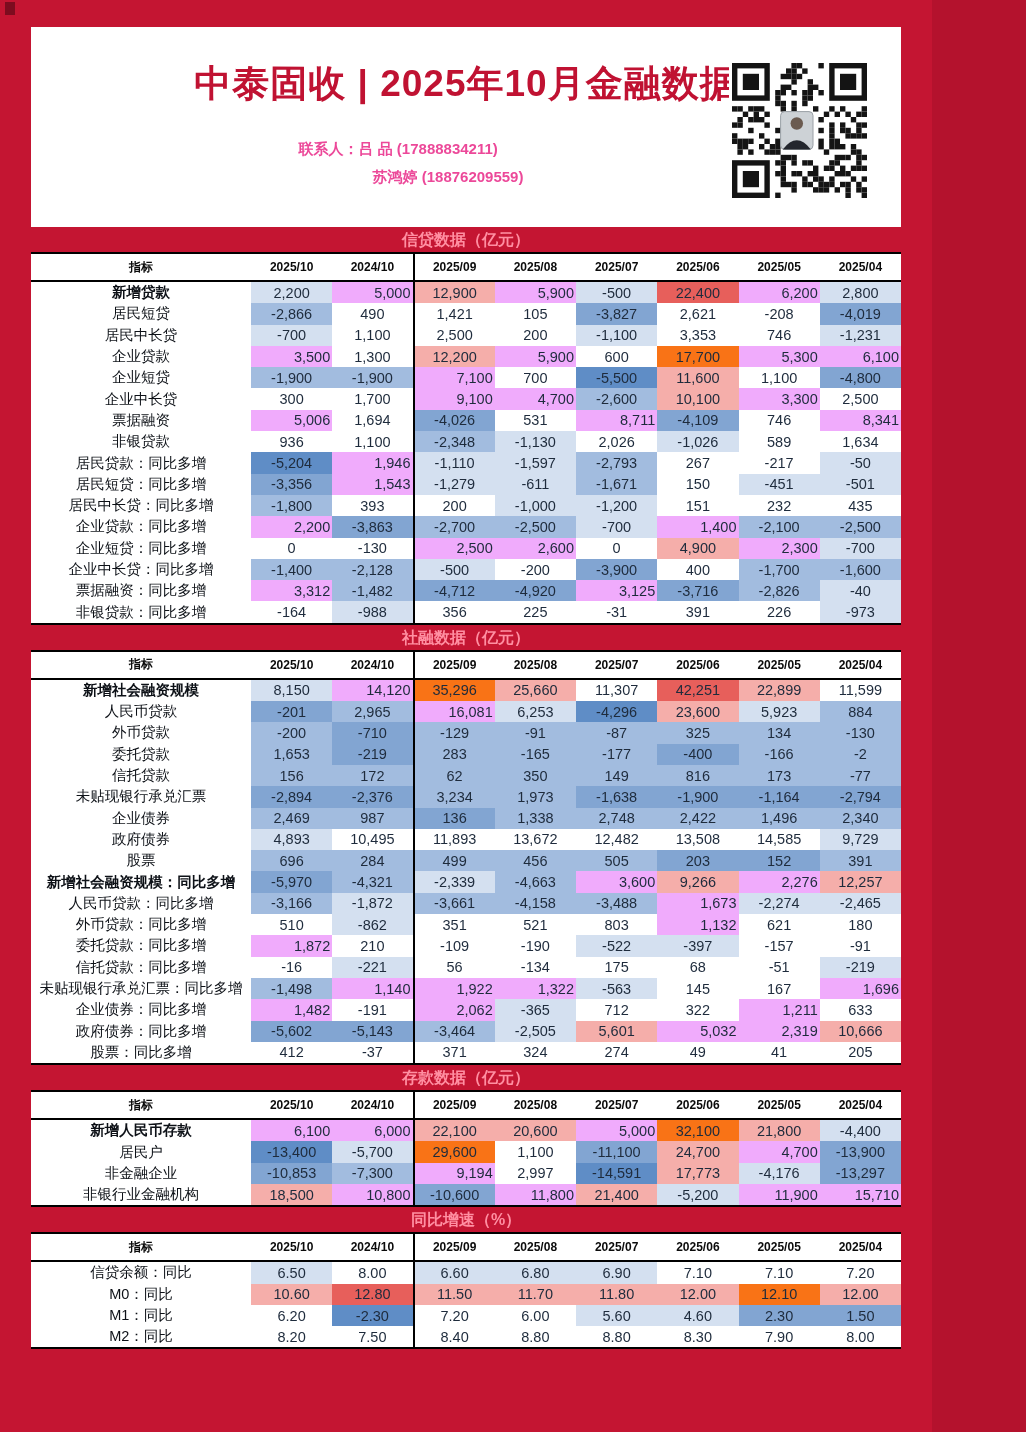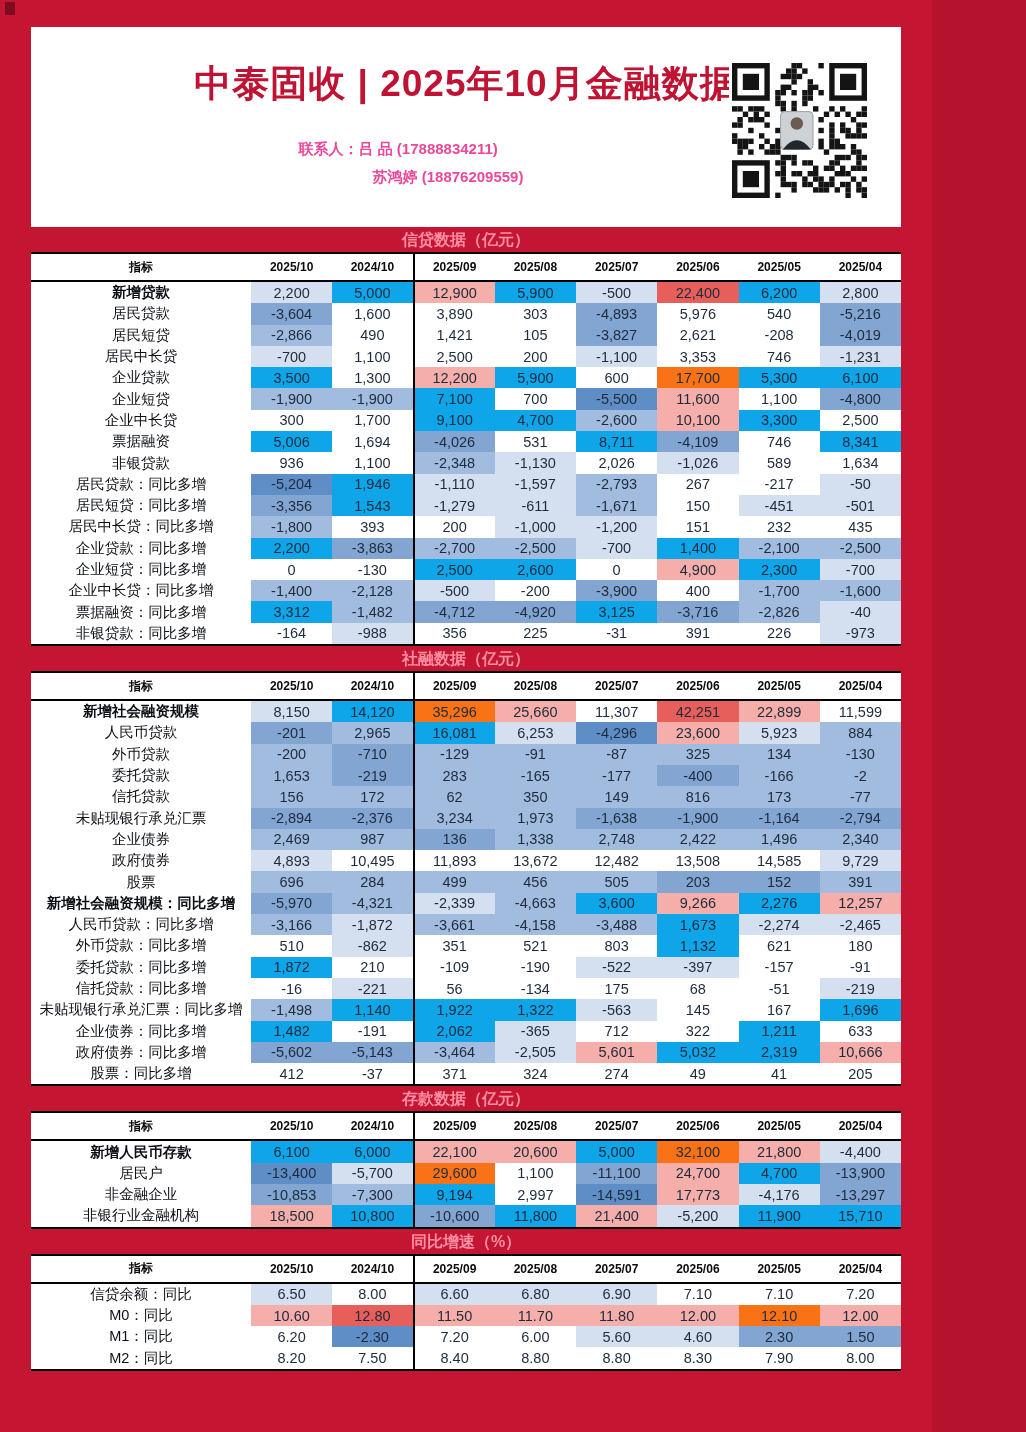--- a/index.html
+++ b/index.html
@@ -56,21 +56,21 @@
   }
   td.lbl{color:#0d1117;background:#fff;}
   tr.boldrow td.lbl{font-weight:bold;}
   .divcol{border-left:2px solid #000;}
   
   .s-b4{background:#5f8dc6;}
   .s-b3{background:#82a5d2;}
   .s-b2{background:#a2bcdf;}
   .s-b1{background:#d4e0f0;}
   .s-w{background:#ffffff;}
-  .s-r1{background:#0ea5e9;}
+  .s-r1{background:#f0abfc;text-align:right;}
   .s-r2{background:#f5aeaa;}
   .s-r3{background:#f97316;}
   .s-r4{background:#e75f5b;}
 </style>
 </head>
 <body>
 
 <div class="frame">
   <div class="corner-mark"></div>
 
@@ -294,31 +294,20 @@
             <td class="val s-b1">2,200</td>
             <td class="val s-r1">5,000</td>
             <td class="val s-r2 divcol">12,900</td>
             <td class="val s-r1">5,900</td>
             <td class="val s-b1">-500</td>
             <td class="val s-r4">22,400</td>
             <td class="val s-r1">6,200</td>
             <td class="val s-b1">2,800</td>
           </tr>
           <tr>
-            <td class="lbl">居民贷款</td>
-            <td class="val s-b3">-3,604</td>
-            <td class="val s-w">1,600</td>
-            <td class="val s-w divcol">3,890</td>
-            <td class="val s-w">303</td>
-            <td class="val s-b3">-4,893</td>
-            <td class="val s-w">5,976</td>
-            <td class="val s-w">540</td>
-            <td class="val s-b3">-5,216</td>
-          </tr>
-          <tr>
             <td class="lbl">居民短贷</td>
             <td class="val s-b2">-2,866</td>
             <td class="val s-w">490</td>
             <td class="val s-w divcol">1,421</td>
             <td class="val s-w">105</td>
             <td class="val s-b3">-3,827</td>
             <td class="val s-w">2,621</td>
             <td class="val s-w">-208</td>
             <td class="val s-b3">-4,019</td>
           </tr>

